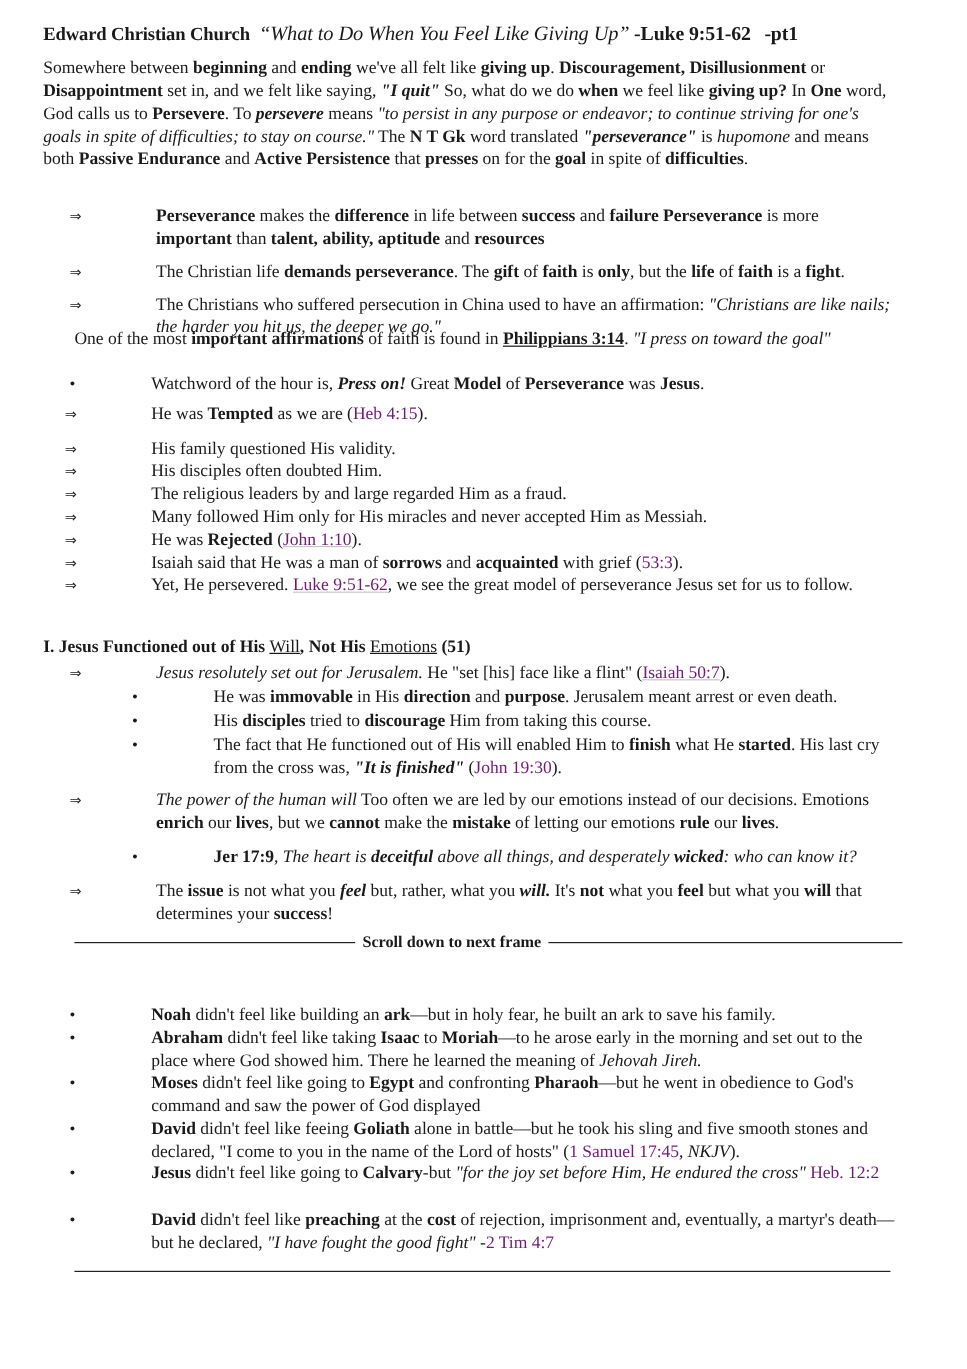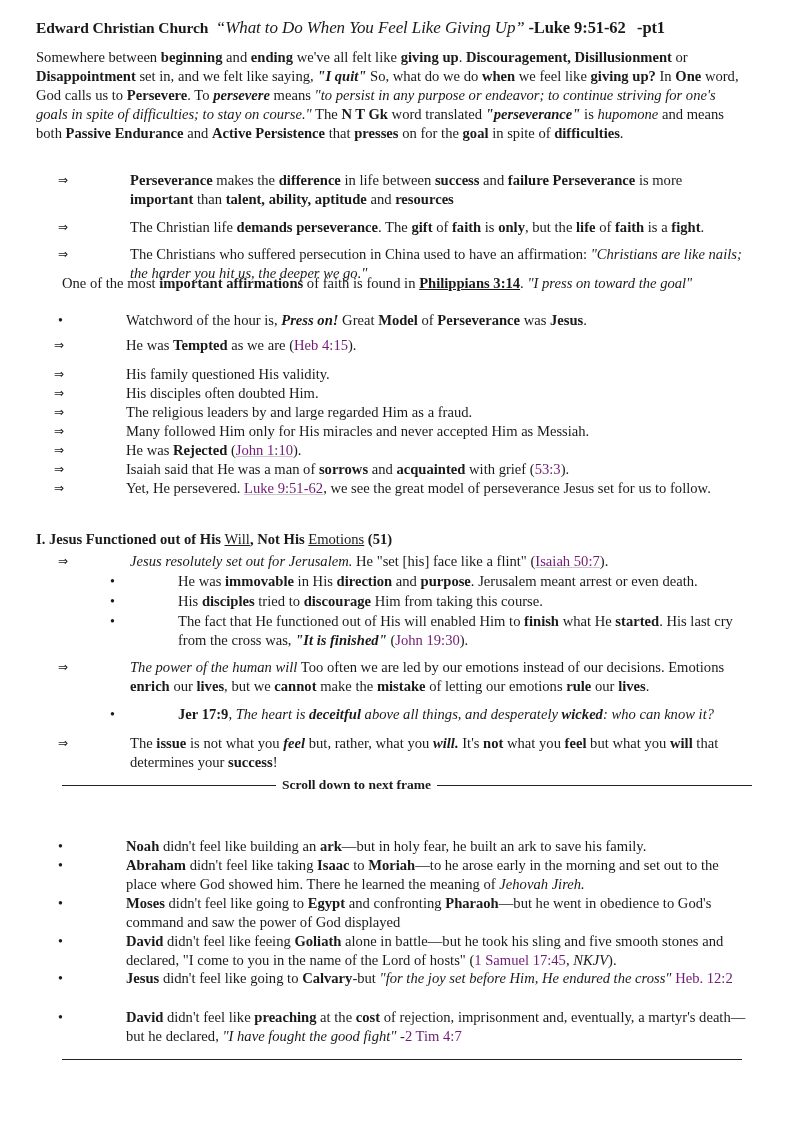--- a/index.html
+++ b/index.html
@@ -16,21 +16,21 @@
   .faint { color: #701a75; }
   .faint.u { text-decoration-color: #c9c9c9; }
   .title { font-size: 15.5px; font-weight: bold; letter-spacing: -0.1px; }
   .title .quote { font-weight: normal; font-style: italic; font-size: 17px; }
   .title .ref { font-size: 16.5px; }
   .row { position: absolute; display: flex; align-items: flex-start; }
   .marker { flex: 0 0 auto; width: 26px; font-family: "DejaVu Sans", sans-serif; font-size: 12px; line-height: 19px; color: #222; }
   .bullet { flex: 0 0 auto; width: 22px; font-size: 14px; line-height: 19px; }
   .txt { flex: 1 1 auto; margin-left: 46px; }
   .hline { position: absolute; height: 0; border-top: 1px solid #222; }
-  .scroll-label { position: absolute; font-weight: bold; font-size: 13.5px; background: #fff; padding: 0 6px; }
+  .scroll-label { position: absolute; font-weight: bold; font-size: 13.5px; background: #fff; padding: 0 6px; margin-left: 20px; }
 </style>
 </head>
 <body>
 
 <div class="page">
 
   <div class="blk title" style="top:18px;">
     <span>Edward Christian Church</span>&nbsp;
     <span class="quote">“What to Do When You Feel Like Giving Up”</span>
     <span class="ref">-Luke 9:51-62</span>&nbsp;&nbsp;

